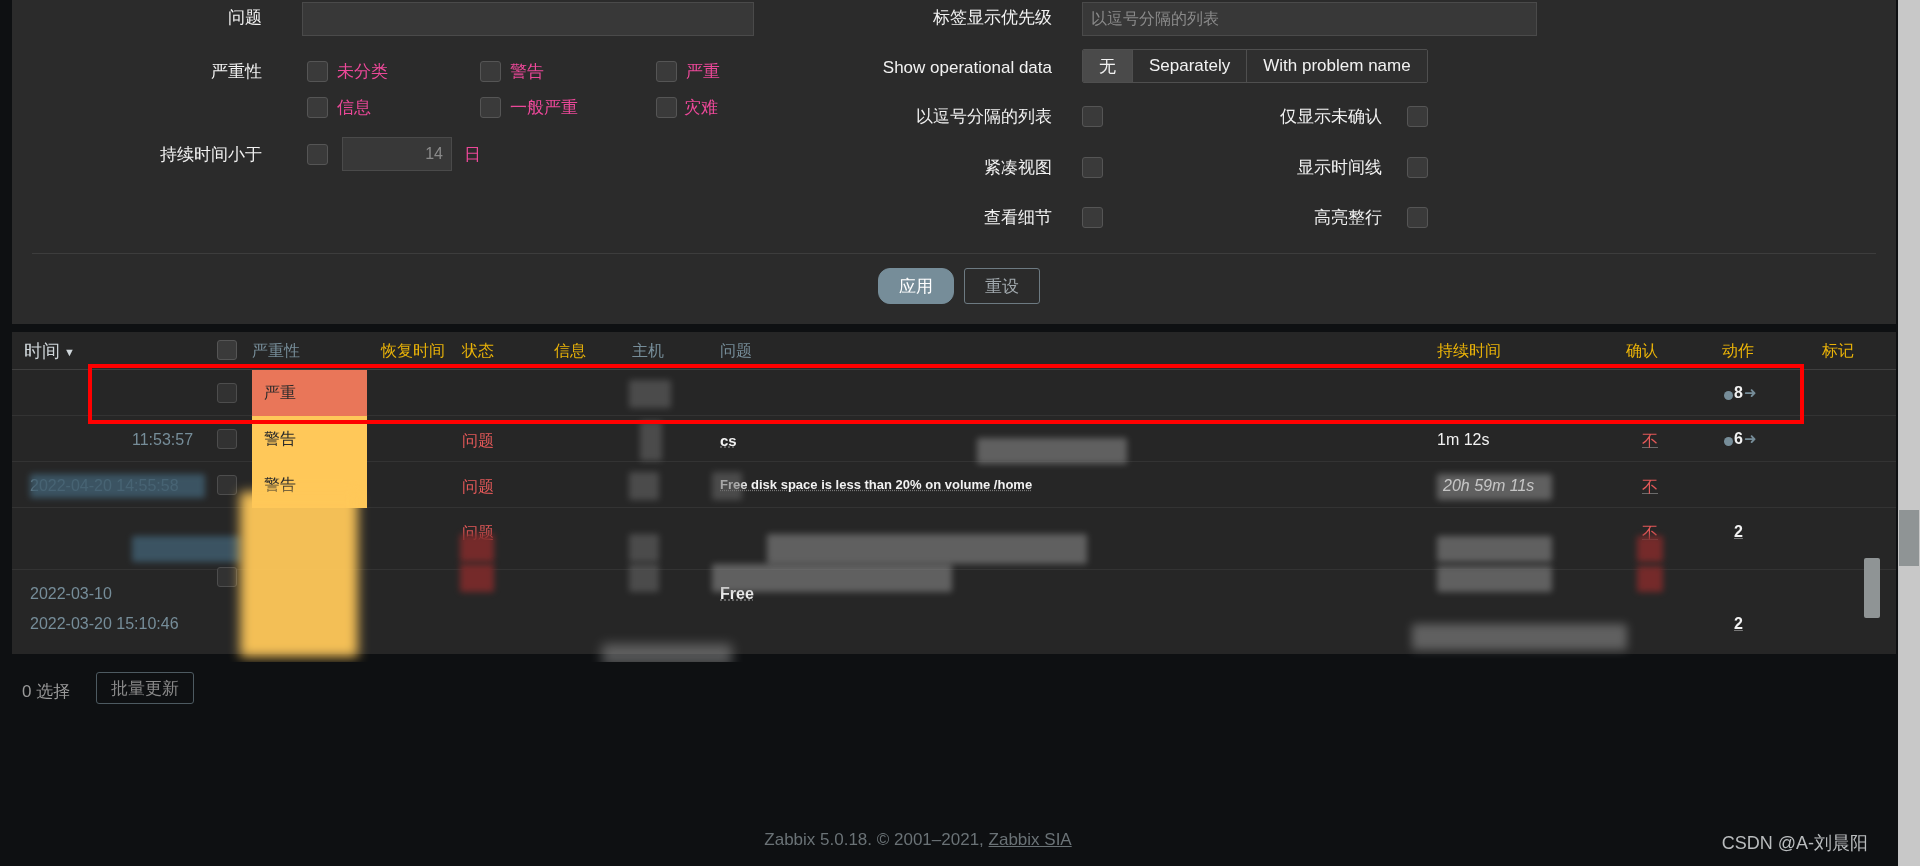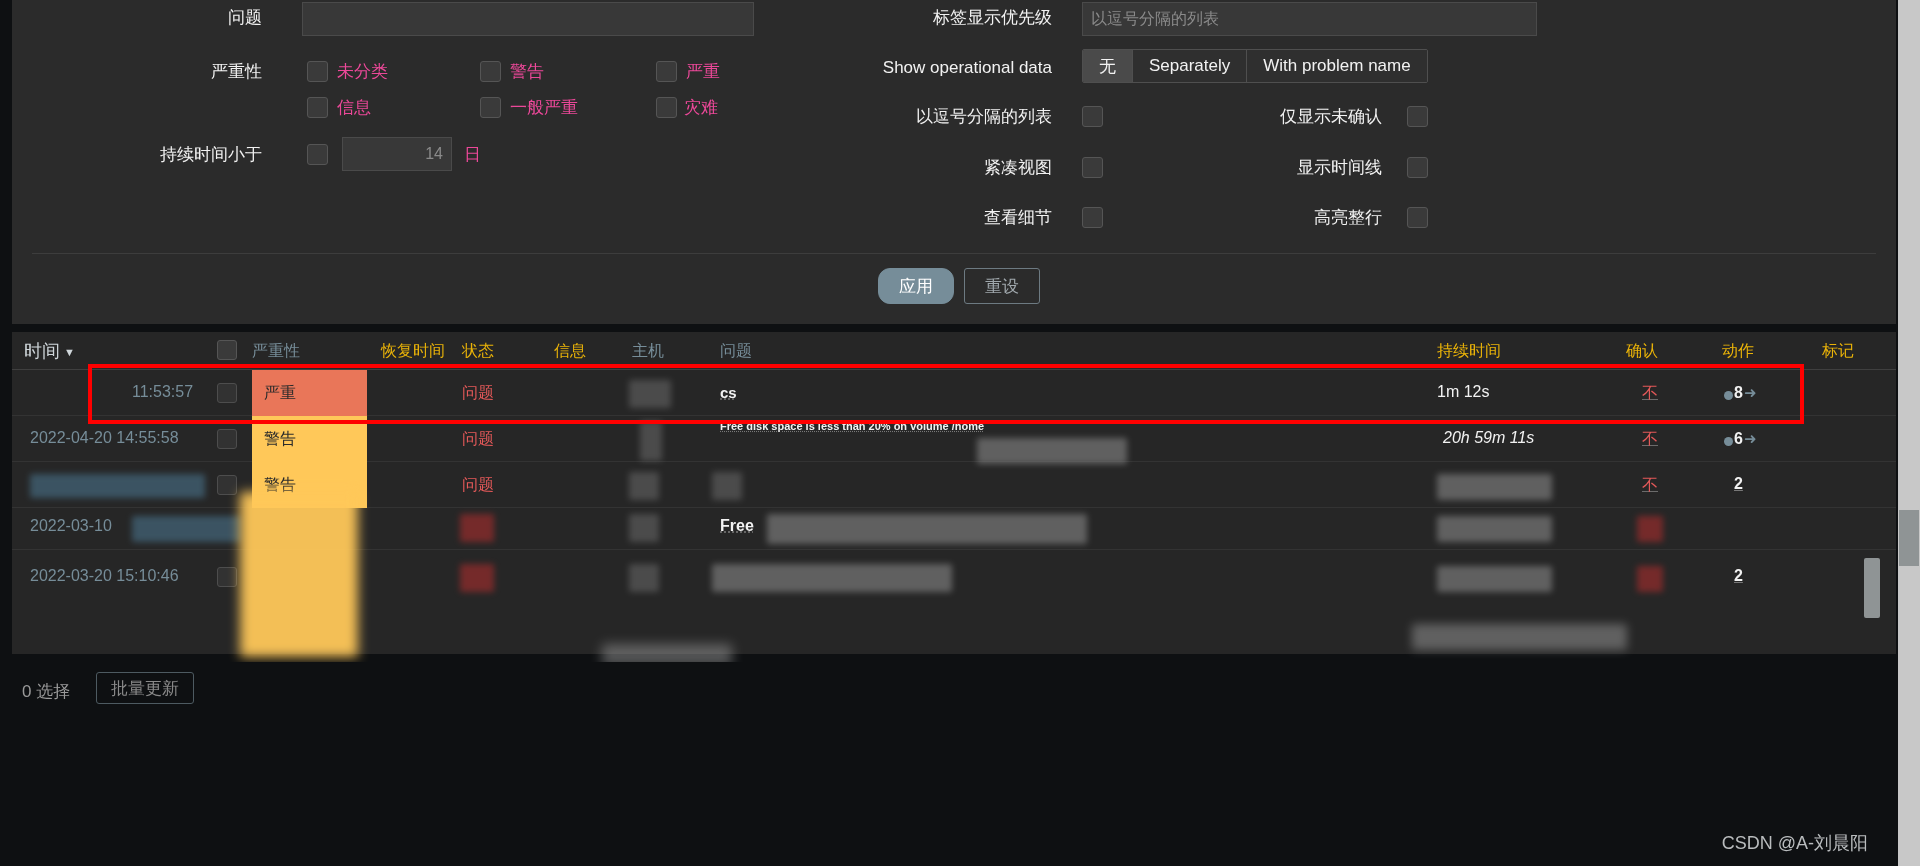--- a/index.html
+++ b/index.html
@@ -131,21 +131,21 @@
   .th.link { color: #768d99; }
   .th.sorted { color: #cfd6da; font-size: 18px; top: 7px; }
   .caret { display: inline-block; margin-left: 4px; font-size: 11px; vertical-align: middle; }
 
   .trow {
     position: absolute;
     left: 0; width: 100%;
     height: 46px;
     border-bottom: 1px solid #333;
   }
-  .cell { position: absolute; font-size: 16px; white-space: nowrap; }
+  .cell { position: absolute; font-size: 16px; white-space: nowrap; margin-top: 48px; }
   .cell.time { color: #768d99; }
   .cell.status-problem { color: #e45959; }
   .cell.ack-no { color: #e45959; text-decoration: underline; text-decoration-color: #6b6b6b; }
   .cell.duration { color: #f2f2f2; }
   .cell.problem { color: #f2f2f2; text-decoration: underline; text-decoration-style: dotted; text-decoration-color: #777; }
   .cell.actions { color: #f2f2f2; font-weight: bold; }
 
   .sev-cell {
     position: absolute;
     top: 0; height: 46px;
@@ -334,21 +334,21 @@
         <span style="color:#768d99;font-size:15px;align-self:flex-end;">➜</span>
       </div>
     </div>
 
     <div class="trow" style="top:84px;">
       <div class="cell time" style="left:18px; top:13px;">2022-04-20 14:55:58</div>
       <div class="rowcb" style="left:205px; top:13px;"></div>
       <div class="sev-cell sev-warn" style="left:240px; width:115px;">警告</div>
       <div class="cell status-problem" style="left:450px; top:13px;">问题</div>
       <div class="blur" style="left:628px; top:5px; width:22px; height:40px;"></div>
-      <div class="cell problem" style="left:708px; top:4px; font-weight:bold; font-size:11px;">Free disk space is less than 20% on volume /home</div>
+      <div class="cell problem" style="left:708px; top:13px; font-weight:bold; font-size:13px;">Free disk space is less than 20% on volume /home</div>
       <div class="blur light" style="left:965px; top:22px; width:150px; height:26px;"></div>
       <div class="cell duration" style="left:1431px; top:13px;font-style:italic;">20h 59m 11s</div>
       <div class="cell ack-no" style="left:1630px; top:13px;">不</div>
       <div class="act-icon" style="left:1712px; top:14px;">
         <span style="display:inline-block;width:9px;height:9px;border-radius:50%;background:#768d99;margin-right:1px;align-self:flex-end;margin-bottom:2px;"></span>
         <span class="act-num">6</span>
         <span style="color:#768d99;font-size:15px;align-self:flex-end;">➜</span>
       </div>
     </div>
 
@@ -357,21 +357,21 @@
       <div class="rowcb" style="left:205px; top:13px;"></div>
       <div class="sev-cell sev-warn" style="left:240px; width:115px;">警告</div>
       <div class="cell status-problem" style="left:450px; top:13px;">问题</div>
       <div class="blur" style="left:617px; top:10px; width:30px; height:28px;"></div>
       <div class="blur" style="left:700px; top:10px; width:30px; height:28px;"></div>
       <div class="blur light" style="left:1425px; top:12px; width:115px; height:26px;"></div>
       <div class="cell ack-no" style="left:1630px; top:13px;">不</div>
       <div class="cell actions" style="left:1722px; top:13px; text-decoration:underline; text-decoration-color:#777;">2</div>
     </div>
 
-    <div class="trow" style="top:172px;text-align:right;">
+    <div class="trow" style="top:192px;text-align:right;">
       <div class="cell time" style="left:18px; top:13px;">2022-03-10</div>
       <div class="blur blue" style="left:120px; top:12px; width:110px; height:26px;"></div>
       <div class="blur red" style="left:448px; top:10px; width:34px; height:28px;"></div>
       <div class="blur" style="left:617px; top:10px; width:30px; height:28px;"></div>
       <div class="cell problem" style="left:708px; top:13px; font-weight:bold;">Free</div>
       <div class="blur light" style="left:755px; top:10px; width:320px; height:30px;"></div>
       <div class="blur light" style="left:1425px; top:12px; width:115px; height:26px;"></div>
       <div class="blur red" style="left:1625px; top:12px; width:26px; height:26px;"></div>
     </div>
 
@@ -393,20 +393,23 @@
   </div>
 
   <div class="annot" style="left:88px; top:364px; width:1716px; height:60px;"></div>
 
   <div class="tfoot">
     <div class="sel-count">0 选择</div>
     <button class="mass-btn">批量更新</button>
   </div>
 
   <div class="page-footer">
+    <div class="footer-center">
+      <span>Zabbix 5.0.18. © 2001–2021, </span><a href="#">Zabbix SIA</a>
+    </div>
     <div class="watermark">CSDN @A-刘晨阳</div>
   </div>
 
   <div class="vscroll-track">
     <div class="vscroll-thumb"></div>
   </div>
   <div class="hscroll-inner"></div>
 
 </div>
 

